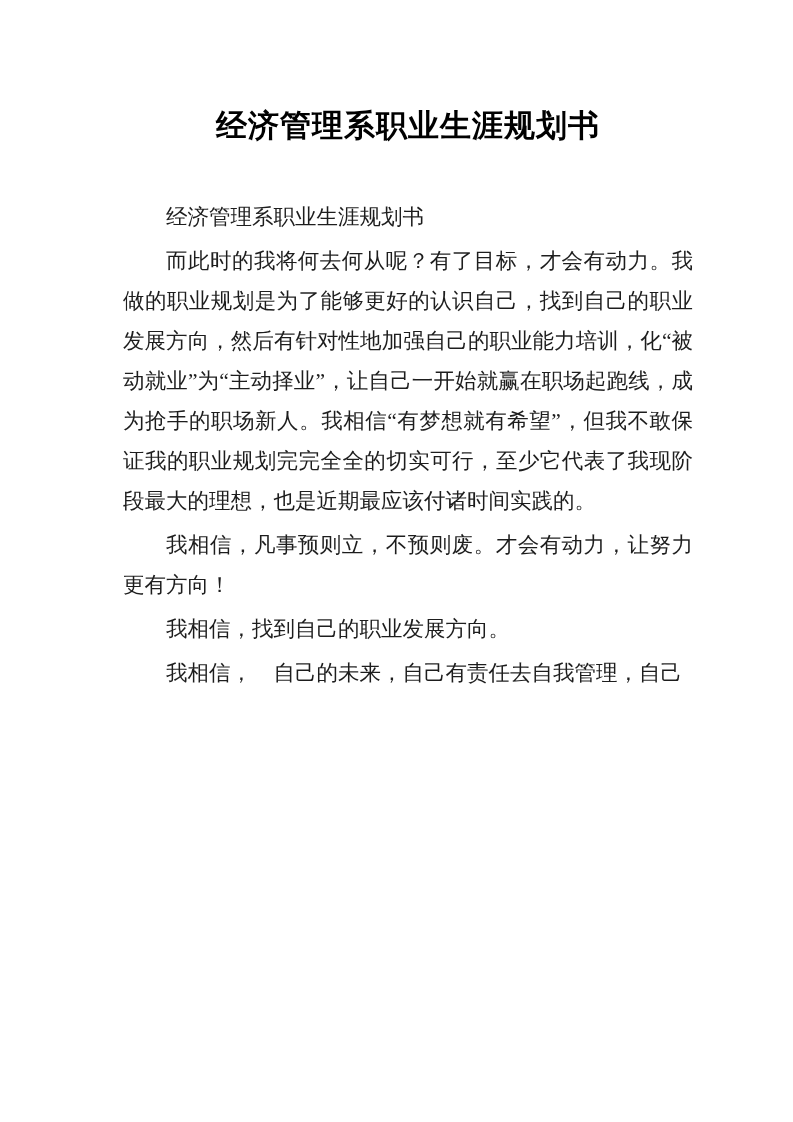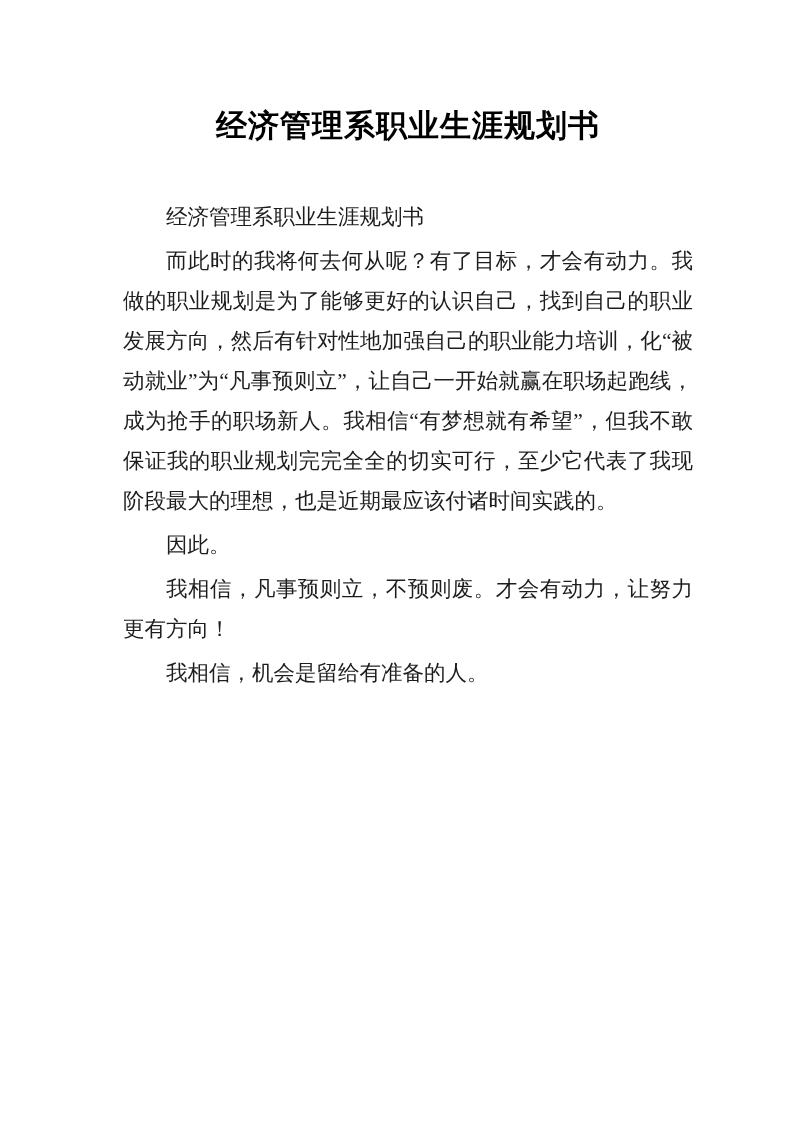--- a/index.html
+++ b/index.html
@@ -49,19 +49,19 @@
   }
 </style>
 </head>
 <body>
 
 <div class="page">
   <div class="content">
     <h1 class="doc-title">经济管理系职业生涯规划书</h1>
     <div class="body-text">
       <p>经济管理系职业生涯规划书</p>
-      <p>而此时的我将何去何从呢？有了目标，才会有动力。我做的职业规划是为了能够更好的认识自己，找到自己的职业发展方向，然后有针对性地加强自己的职业能力培训，化“被动就业”为“凡事预则立”，让自己一开始就赢在职场起跑线，成为抢手的职场新人。我相信“有梦想就有希望”，但我不敢保证我的职业规划完完全全的切实可行，至少它代表了我现阶段最大的理想，也是近期最应该付诸时间实践的。</p>
-      <p>因此。</p>
+      <p>而此时的我将何去何从呢？有了目标，才会有动力。我做的职业规划是为了能够更好的认识自己，找到自己的职业发展方向，然后有针对性地加强自己的职业能力培训，化“被动就业”为“主动择业”，让自己一开始就赢在职场起跑线，成为抢手的职场新人。我相信“有梦想就有希望”，但我不敢保证我的职业规划完完全全的切实可行，至少它代表了我现阶段最大的理想，也是近期最应该付诸时间实践的。</p>
       <p>我相信，凡事预则立，不预则废。才会有动力，让努力更有方向！</p>
-      <p>我相信，机会是留给有准备的人。</p>
+      <p>我相信，找到自己的职业发展方向。</p>
+      <p>我相信，　自己的未来，自己有责任去自我管理，自己</p>
     </div>
   </div>
 </div>
 
 </body></html>

